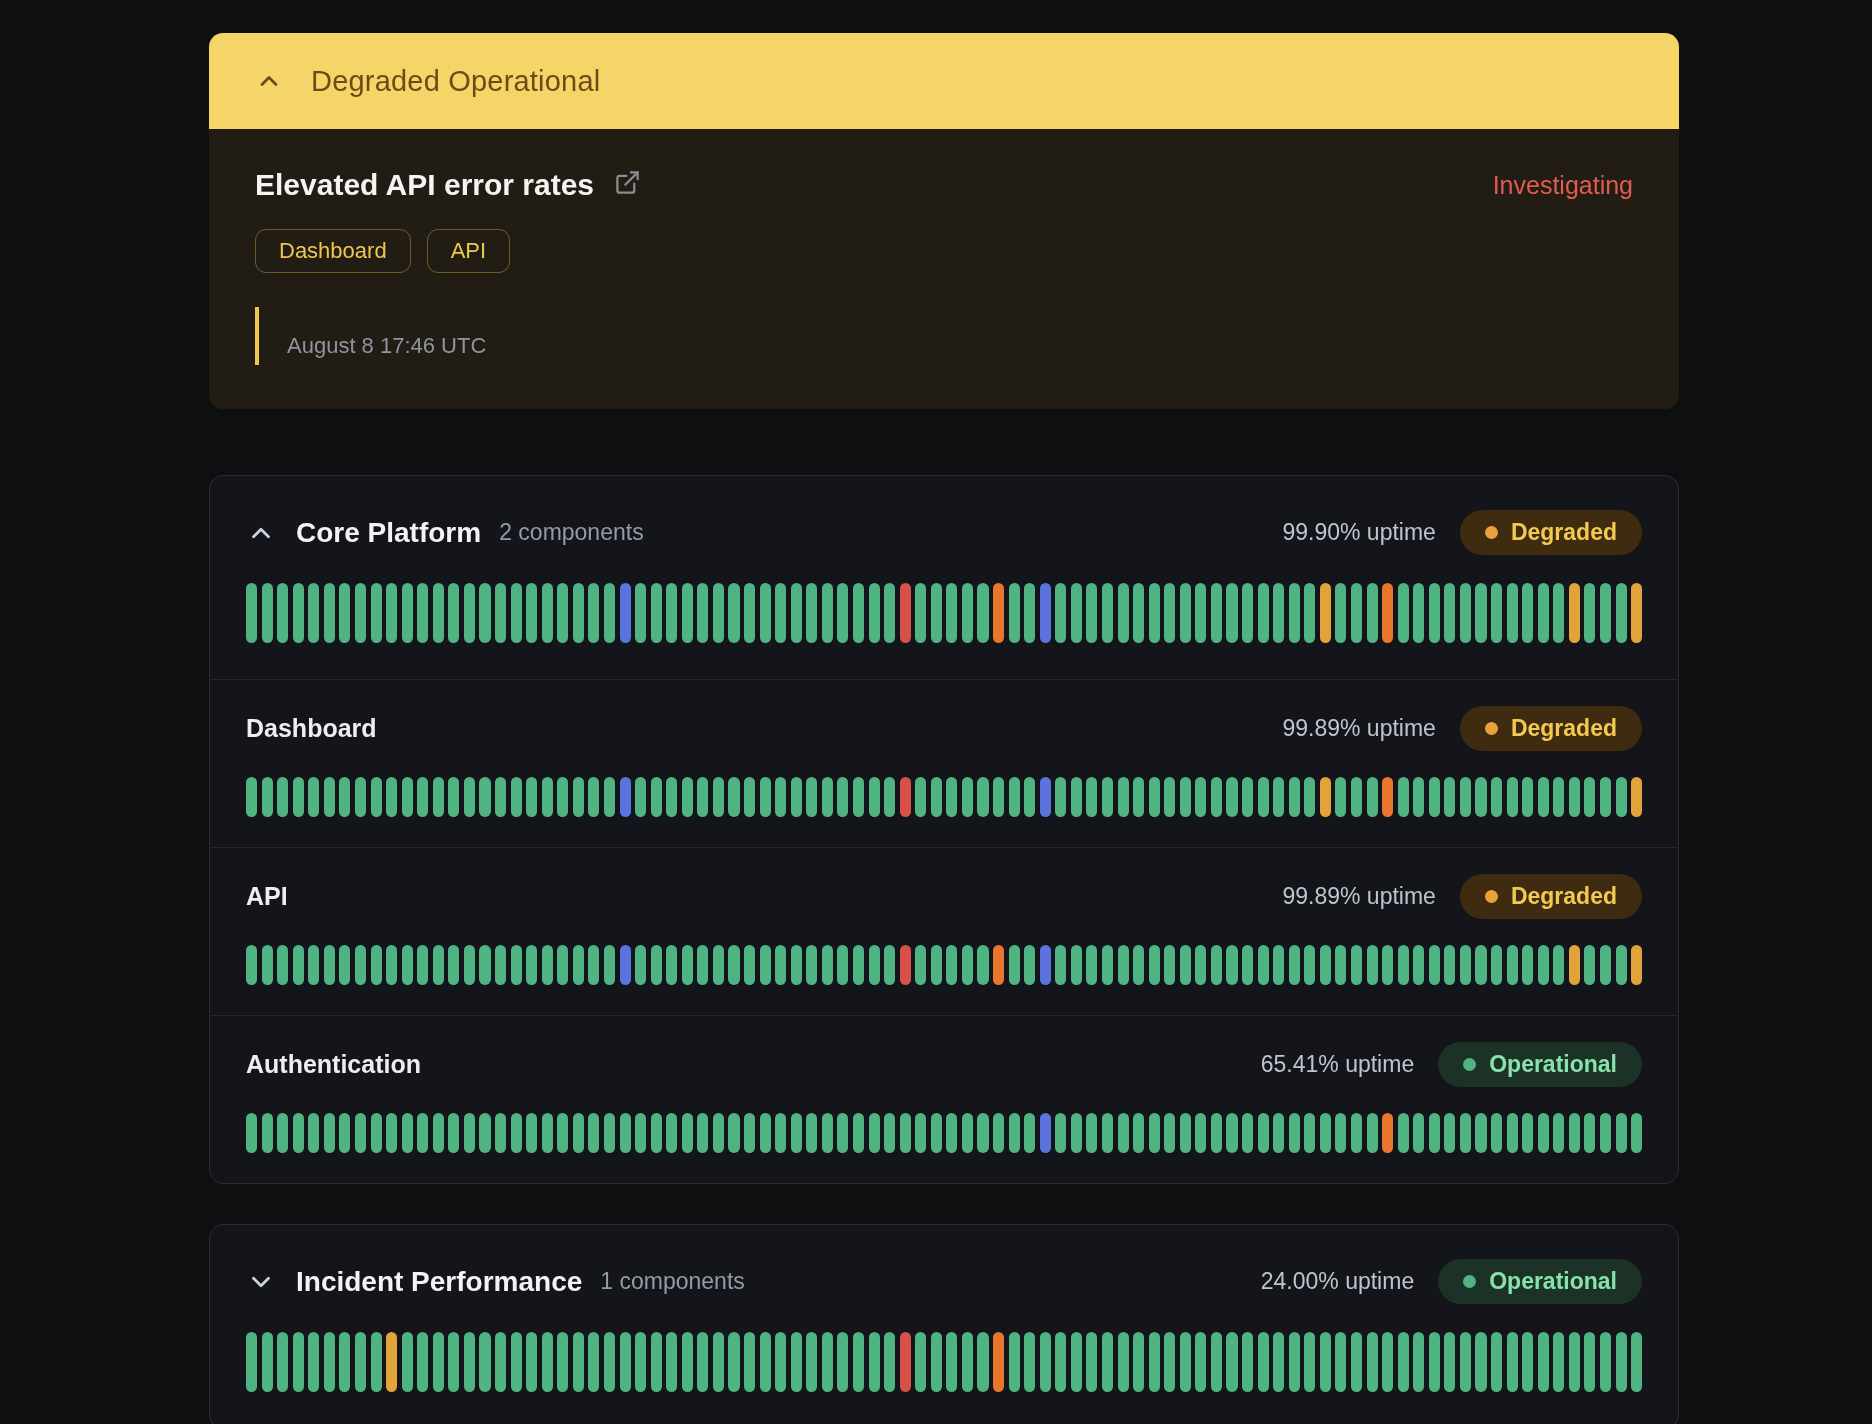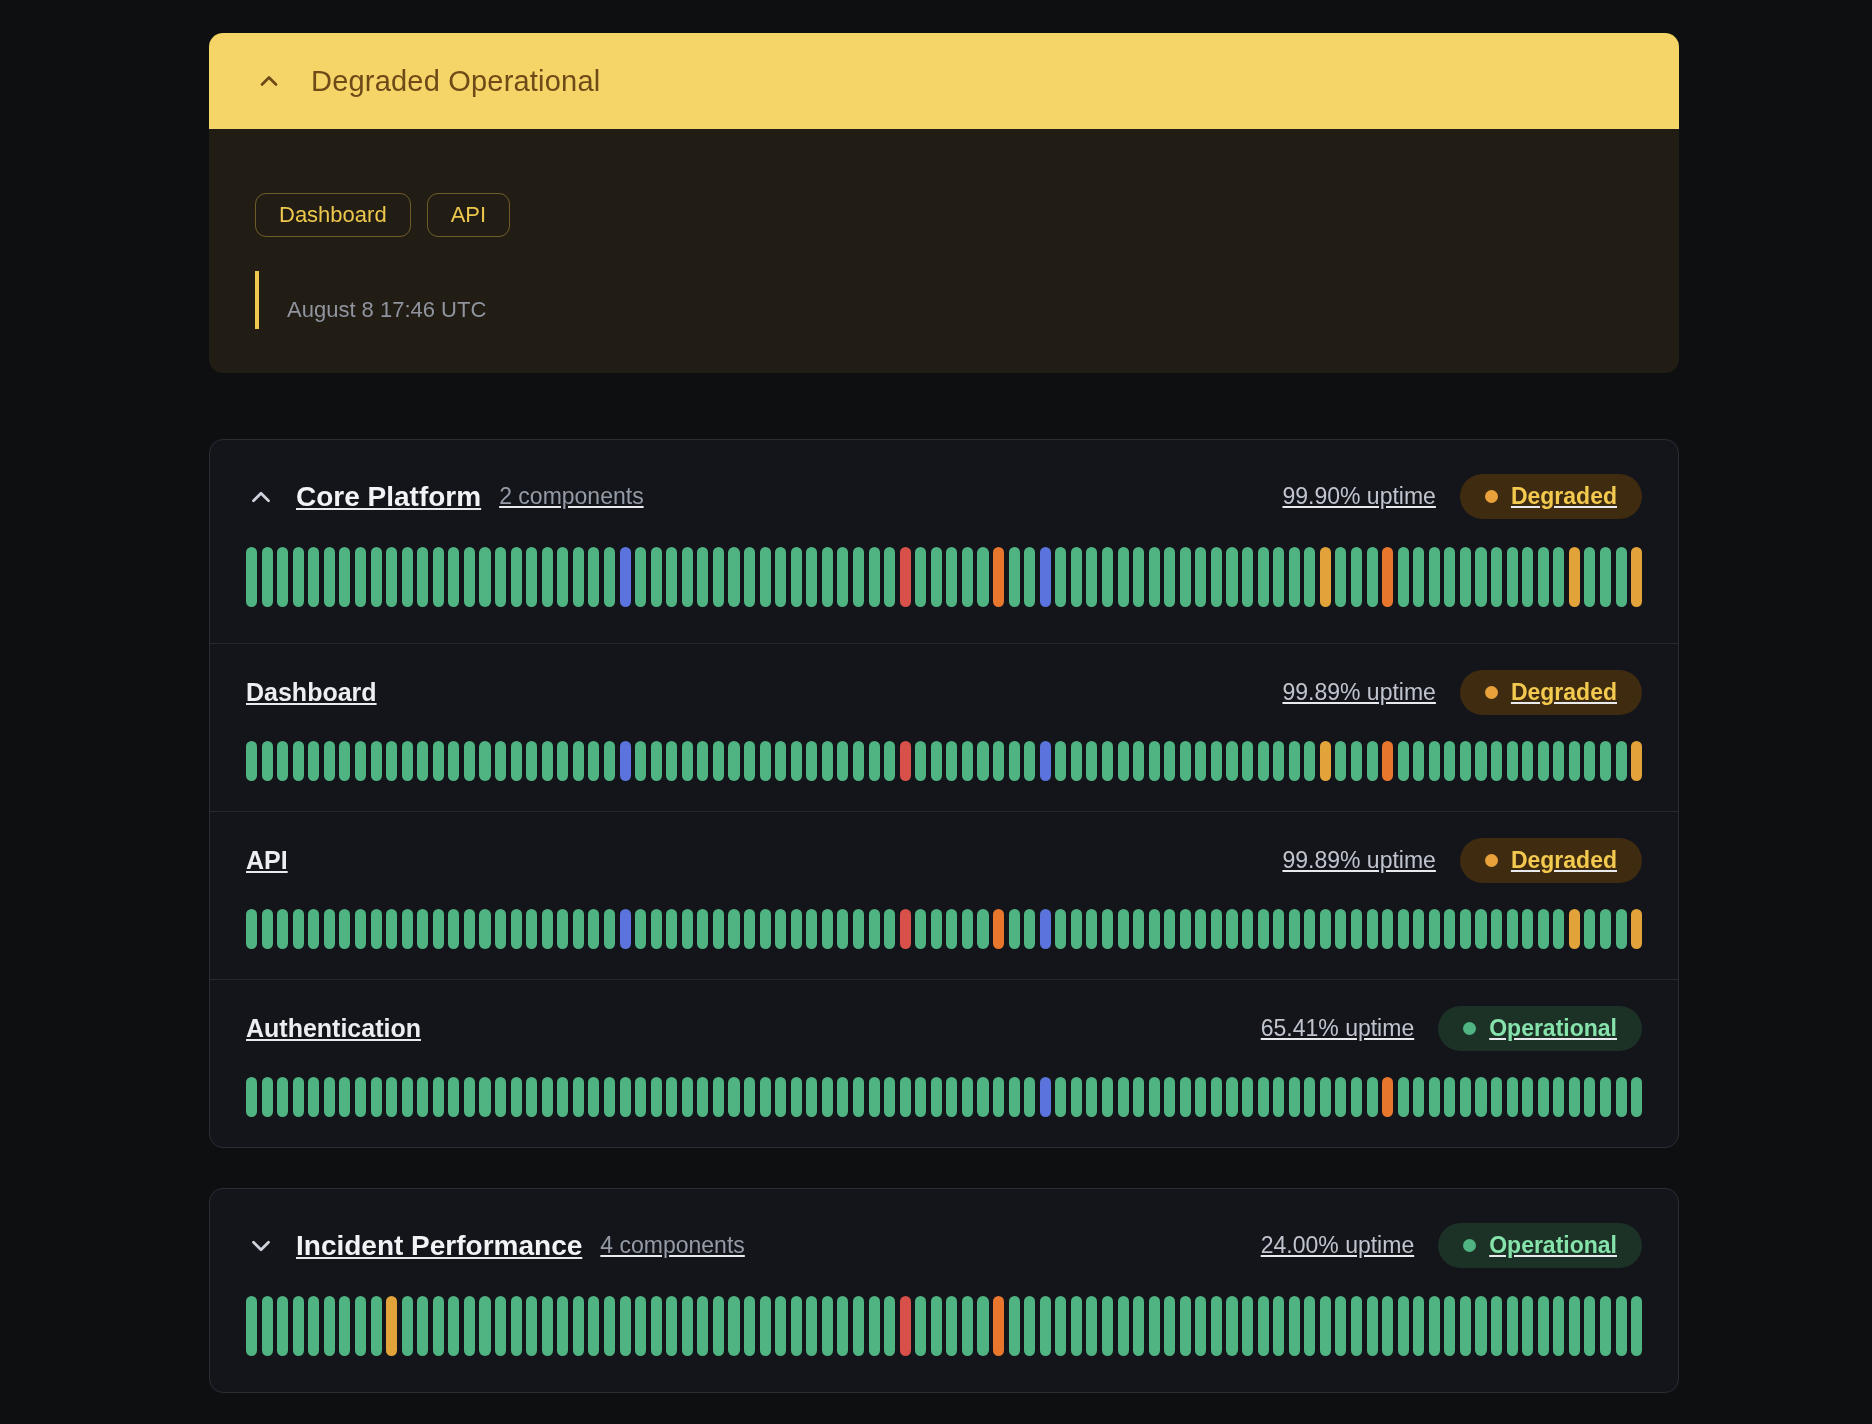--- a/index.html
+++ b/index.html
@@ -38,21 +38,20 @@
   }
 
   .update { margin-top:34px; border-left:4px solid #eec84d; padding:4px 0 6px 28px; }
   .update-msg { color:#c6ccd8; font-size:26px; line-height:1.3; }
   .update-time { color:#8f949e; font-size:22px; margin-top:22px; }
 
   
   .group-card {
     background:#14151a; border:1px solid #2c2d34; border-radius:14px;
     margin-top:40px;
-    text-decoration:underline;
   }
   .group-card:first-of-type { margin-top:66px; }
   .group-main { padding:34px 36px 36px; }
 
   .g-header { display:flex; align-items:center; }
   .chev { width:30px; height:30px; color:#cdd2dc; margin-right:20px; flex:0 0 auto; cursor:pointer; }
   .chev svg { display:block; }
   .chev.rot svg { transform:rotate(180deg); }
   .group-name { font-size:28px; font-weight:700; color:#f2f3f5; margin-right:18px; }
   .components { font-size:23px; color:#959ba6; }
@@ -88,20 +87,33 @@
   <div class="incident-banner">
     <span>
       <svg width="28" height="28" viewBox="0 0 24 24" fill="none" stroke="currentColor" stroke-width="2.4" stroke-linecap="round" stroke-linejoin="round">
           <polyline points="6 15 12 9 18 15"></polyline>
         </svg>
     </span>
     <span class="banner-title">Degraded Operational</span>
   </div>
 
   <div class="incident-body">
+    <div class="incident-title-row">
+      <div class="incident-title">
+        <span>Elevated API error rates</span>
+        <span class="ext-icon">
+          <svg width="27" height="27" viewBox="0 0 24 24" fill="none" stroke="currentColor" stroke-width="2" stroke-linecap="round" stroke-linejoin="round">
+              <path d="M18 13v6a2 2 0 0 1-2 2H5a2 2 0 0 1-2-2V8a2 2 0 0 1 2-2h6"></path>
+              <polyline points="15 3 21 3 21 9"></polyline>
+              <line x1="10" y1="14" x2="21" y2="3"></line>
+            </svg>
+        </span>
+      </div>
+      <div class="incident-status">Investigating</div>
+    </div>
 
     <div class="tags" id="tags">
         <span class="tag">Dashboard</span>
         <span class="tag">API</span>
       </div>
 
     <div class="update">
       <div class="update-time">August 8 17:46 UTC</div>
     </div>
   </div>
@@ -538,21 +550,21 @@
 
   <section class="group-card">
     <div class="group-main">
       <div class="g-header">
         <span class="chev rot">
           <svg width="30" height="30" viewBox="0 0 24 24" fill="none" stroke="currentColor" stroke-width="2.2" stroke-linecap="round" stroke-linejoin="round">
                 <polyline points="6 15 12 9 18 15"></polyline>
               </svg>
         </span>
         <span class="group-name">Incident Performance</span>
-        <span class="components">4 components</span>
+        <span class="components">1 components</span>
         <span class="h-right">
           <span class="uptime">24.00% uptime</span>
           <span class="badge operational">
             <span class="dot"></span>
             <span class="badge-label">Operational</span>
           </span>
         </span>
       </div>
       <div class="bars tall">
             <span class="bar" style="background: rgb(80, 180, 130);"></span>

